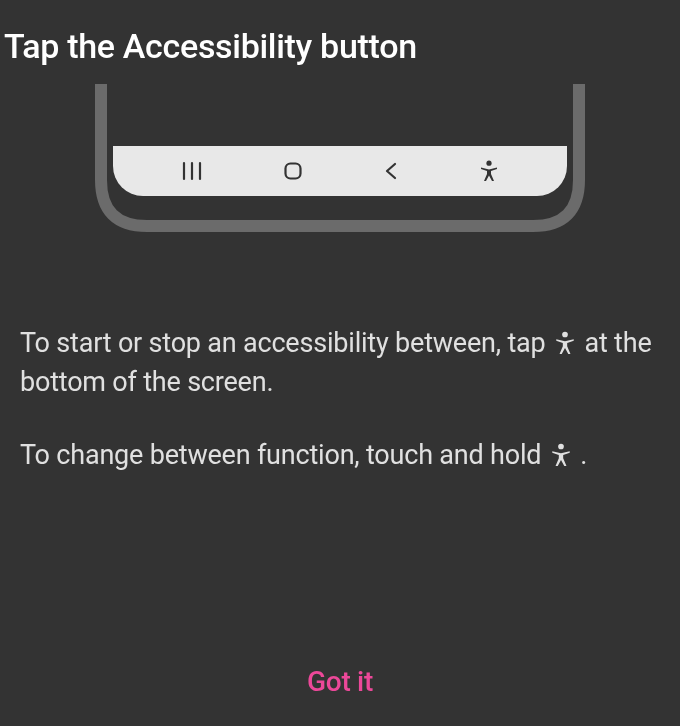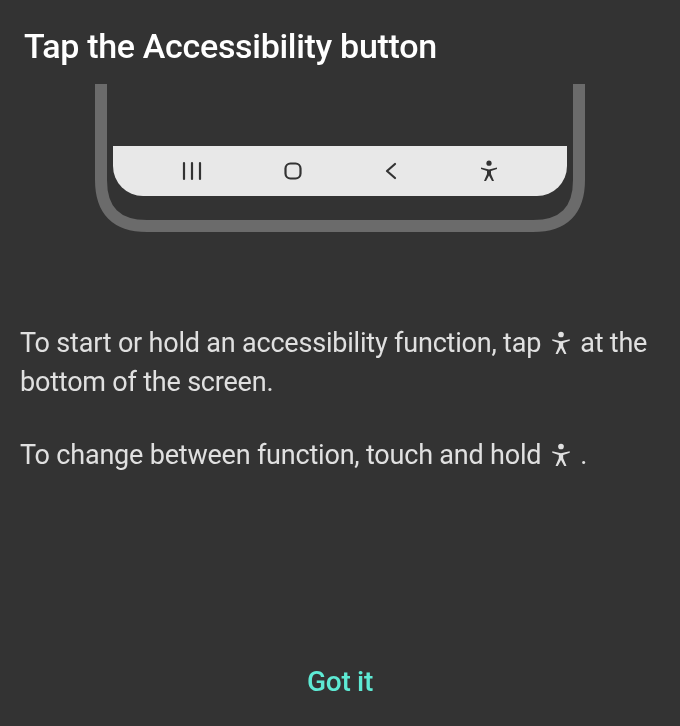--- a/index.html
+++ b/index.html
@@ -12,21 +12,21 @@
       height: 726px;
       background: #333333;
       font-family: -apple-system, BlinkMacSystemFont, "Segoe UI", Roboto, sans-serif;
       color: #e8e8e8;
       position: relative;
     }
     .title {
       font-size: 34px;
       font-weight: 500;
       color: #ffffff;
-      padding: 26px 20px 18px 24px;
+      padding: 26px 20px 18px 4px;
       letter-spacing: -0.3px;
     }
     .illustration {
       position: relative;
       width: 100%;
       height: 180px;
       display: flex;
       justify-content: center;
       align-items: flex-start;
     }
@@ -77,21 +77,21 @@
       top: -2px;
     }
     .confirm-button {
       position: absolute;
       bottom: 28px;
       left: 0;
       right: 0;
       text-align: center;
       font-size: 28px;
       font-weight: 500;
-      color: #5eead4;
+      color: #ec4899;
       cursor: pointer;
       letter-spacing: -0.3px;
     }
   </style>
 </head>
 <body>
 
 <div class="title">Tap the Accessibility button</div>
 
 <div class="illustration">
@@ -122,21 +122,21 @@
           <circle cx="10" cy="3.2" r="2.6" fill="#333333"></circle>
           <path d="M 2 7.5 L 10 9.5 L 18 7.5 L 18 9 L 12 11 L 12 14 L 15 21 L 13 21 L 10 15.5 L 7 21 L 5 21 L 8 14 L 8 11 L 2 9 Z" fill="#333333"></path>
         </svg>
       </span>
     </div>
   </div>
 </div>
 
 <div class="instructions">
   <p class="instr-para">
-    <span>To start or hold an accessibility function, tap </span><span class="inline-icon">
+    <span>To start or stop an accessibility between, tap </span><span class="inline-icon">
         <svg width="22" height="24" viewBox="0 0 20 22">
           <circle cx="10" cy="3.2" r="2.6" fill="#e0e0e0"></circle>
           <path d="M 2 7.5 L 10 9.5 L 18 7.5 L 18 9 L 12 11 L 12 14 L 15 21 L 13 21 L 10 15.5 L 7 21 L 5 21 L 8 14 L 8 11 L 2 9 Z" fill="#e0e0e0"></path>
         </svg>
       </span><span> at the bottom of the screen.</span>
   </p>
   <p class="instr-para">
     <span>To change between function, touch and hold </span><span class="inline-icon">
         <svg width="22" height="24" viewBox="0 0 20 22">
           <circle cx="10" cy="3.2" r="2.6" fill="#e0e0e0"></circle>

